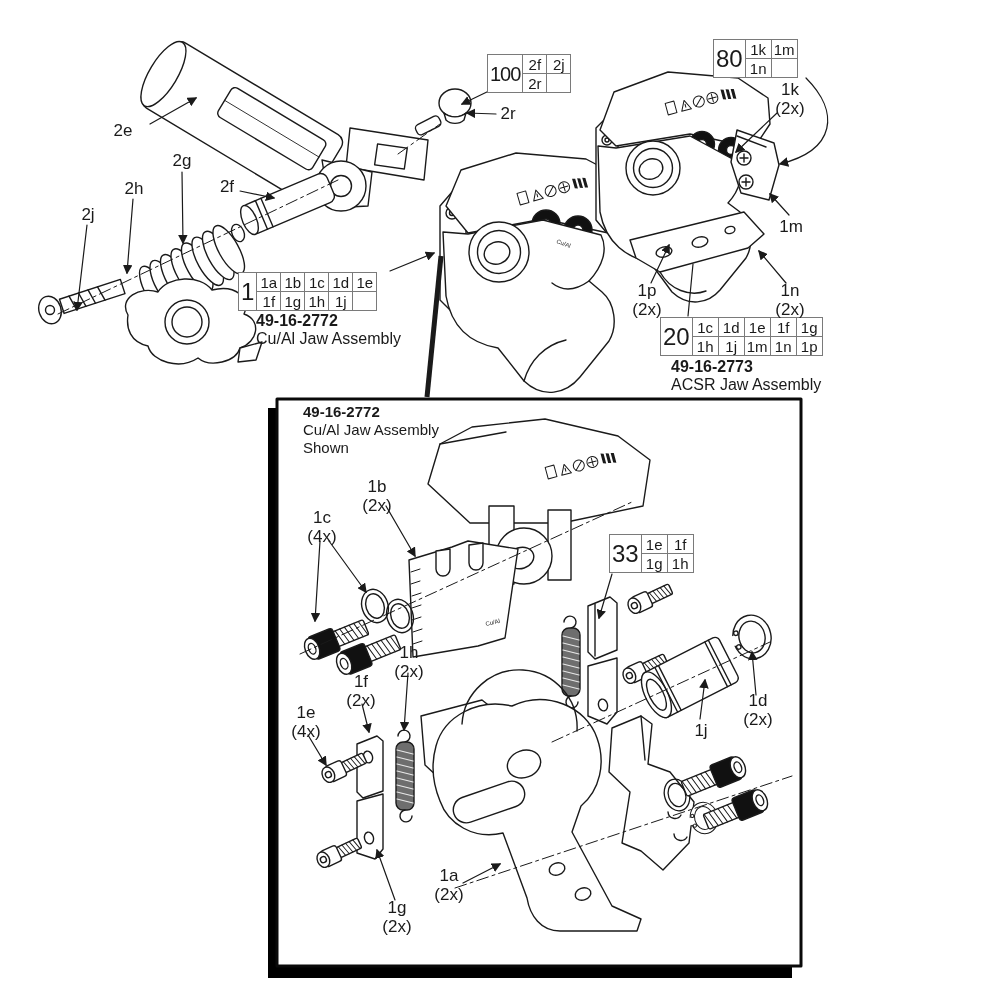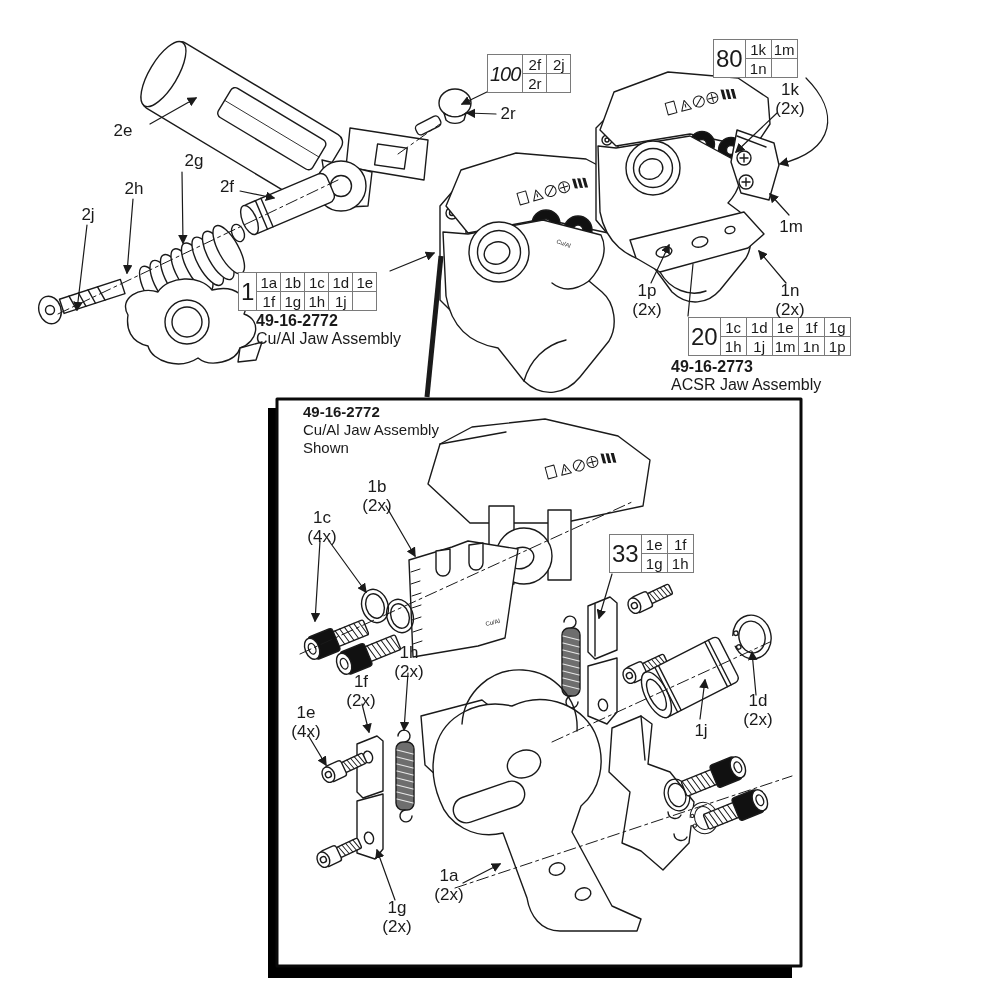--- a/index.html
+++ b/index.html
@@ -24,21 +24,21 @@
   .callout span{display:block;}
 
   .kit{
     position:absolute;display:flex;align-items:stretch;
     background:#fff;border:1px solid #7a7a7a;
   }
   .kid{
     display:flex;align-items:center;justify-content:center;
     font-size:24px;line-height:1;padding:0 2px;
   }
-  .kid.w{font-size:20px;letter-spacing:-1px;font-style:italic;}
+  .kid.w{font-size:20px;letter-spacing:-1px;}
   .kcells{display:grid;gap:1px;background:#7a7a7a;border-left:1px solid #7a7a7a;}
   .kc{
     background:#fff;display:flex;align-items:center;justify-content:center;
     font-size:15px;height:18px;
   }
   .caption{position:absolute;font-size:16px;line-height:18px;white-space:nowrap;margin-left:17px;}
   .caption .pn{font-weight:bold;}
   .boxhdr{font-size:15px;line-height:18px;}
 </style>
 </head>
@@ -397,21 +397,21 @@
     <div class="kc">1d</div>
     <div class="kc">1e</div>
     <div class="kc">1f</div>
     <div class="kc">1g</div>
     <div class="kc">1h</div>
     <div class="kc">1j</div>
     <div class="kc"></div>
   </div>
 </div>
 
-<div class="kit" style="left:688px;top:317px">
+<div class="kit" style="left:660px;top:317px">
   <div class="kid">20</div>
   <div class="kcells" style="grid-template-columns:repeat(5,25px)">
     <div class="kc">1c</div>
     <div class="kc">1d</div>
     <div class="kc">1e</div>
     <div class="kc">1f</div>
     <div class="kc">1g</div>
     <div class="kc">1h</div>
     <div class="kc">1j</div>
     <div class="kc">1m</div>
@@ -442,21 +442,21 @@
 
 <div class="caption boxhdr" style="left:286px;top:403px">
   <div class="pn">49-16-2772</div>
   <div class="nm">Cu/Al Jaw Assembly</div>
   <div class="nm">Shown</div>
 </div>
 
 <div class="callout" style="left:123px;top:121px">
     <span>2e</span>
   </div>
-<div class="callout" style="left:194px;top:151px">
+<div class="callout" style="left:182px;top:151px">
     <span>2g</span>
   </div>
 <div class="callout" style="left:134px;top:179px">
     <span>2h</span>
   </div>
 <div class="callout" style="left:227px;top:177px">
     <span>2f</span>
   </div>
 <div class="callout" style="left:88px;top:205px">
     <span>2j</span>

